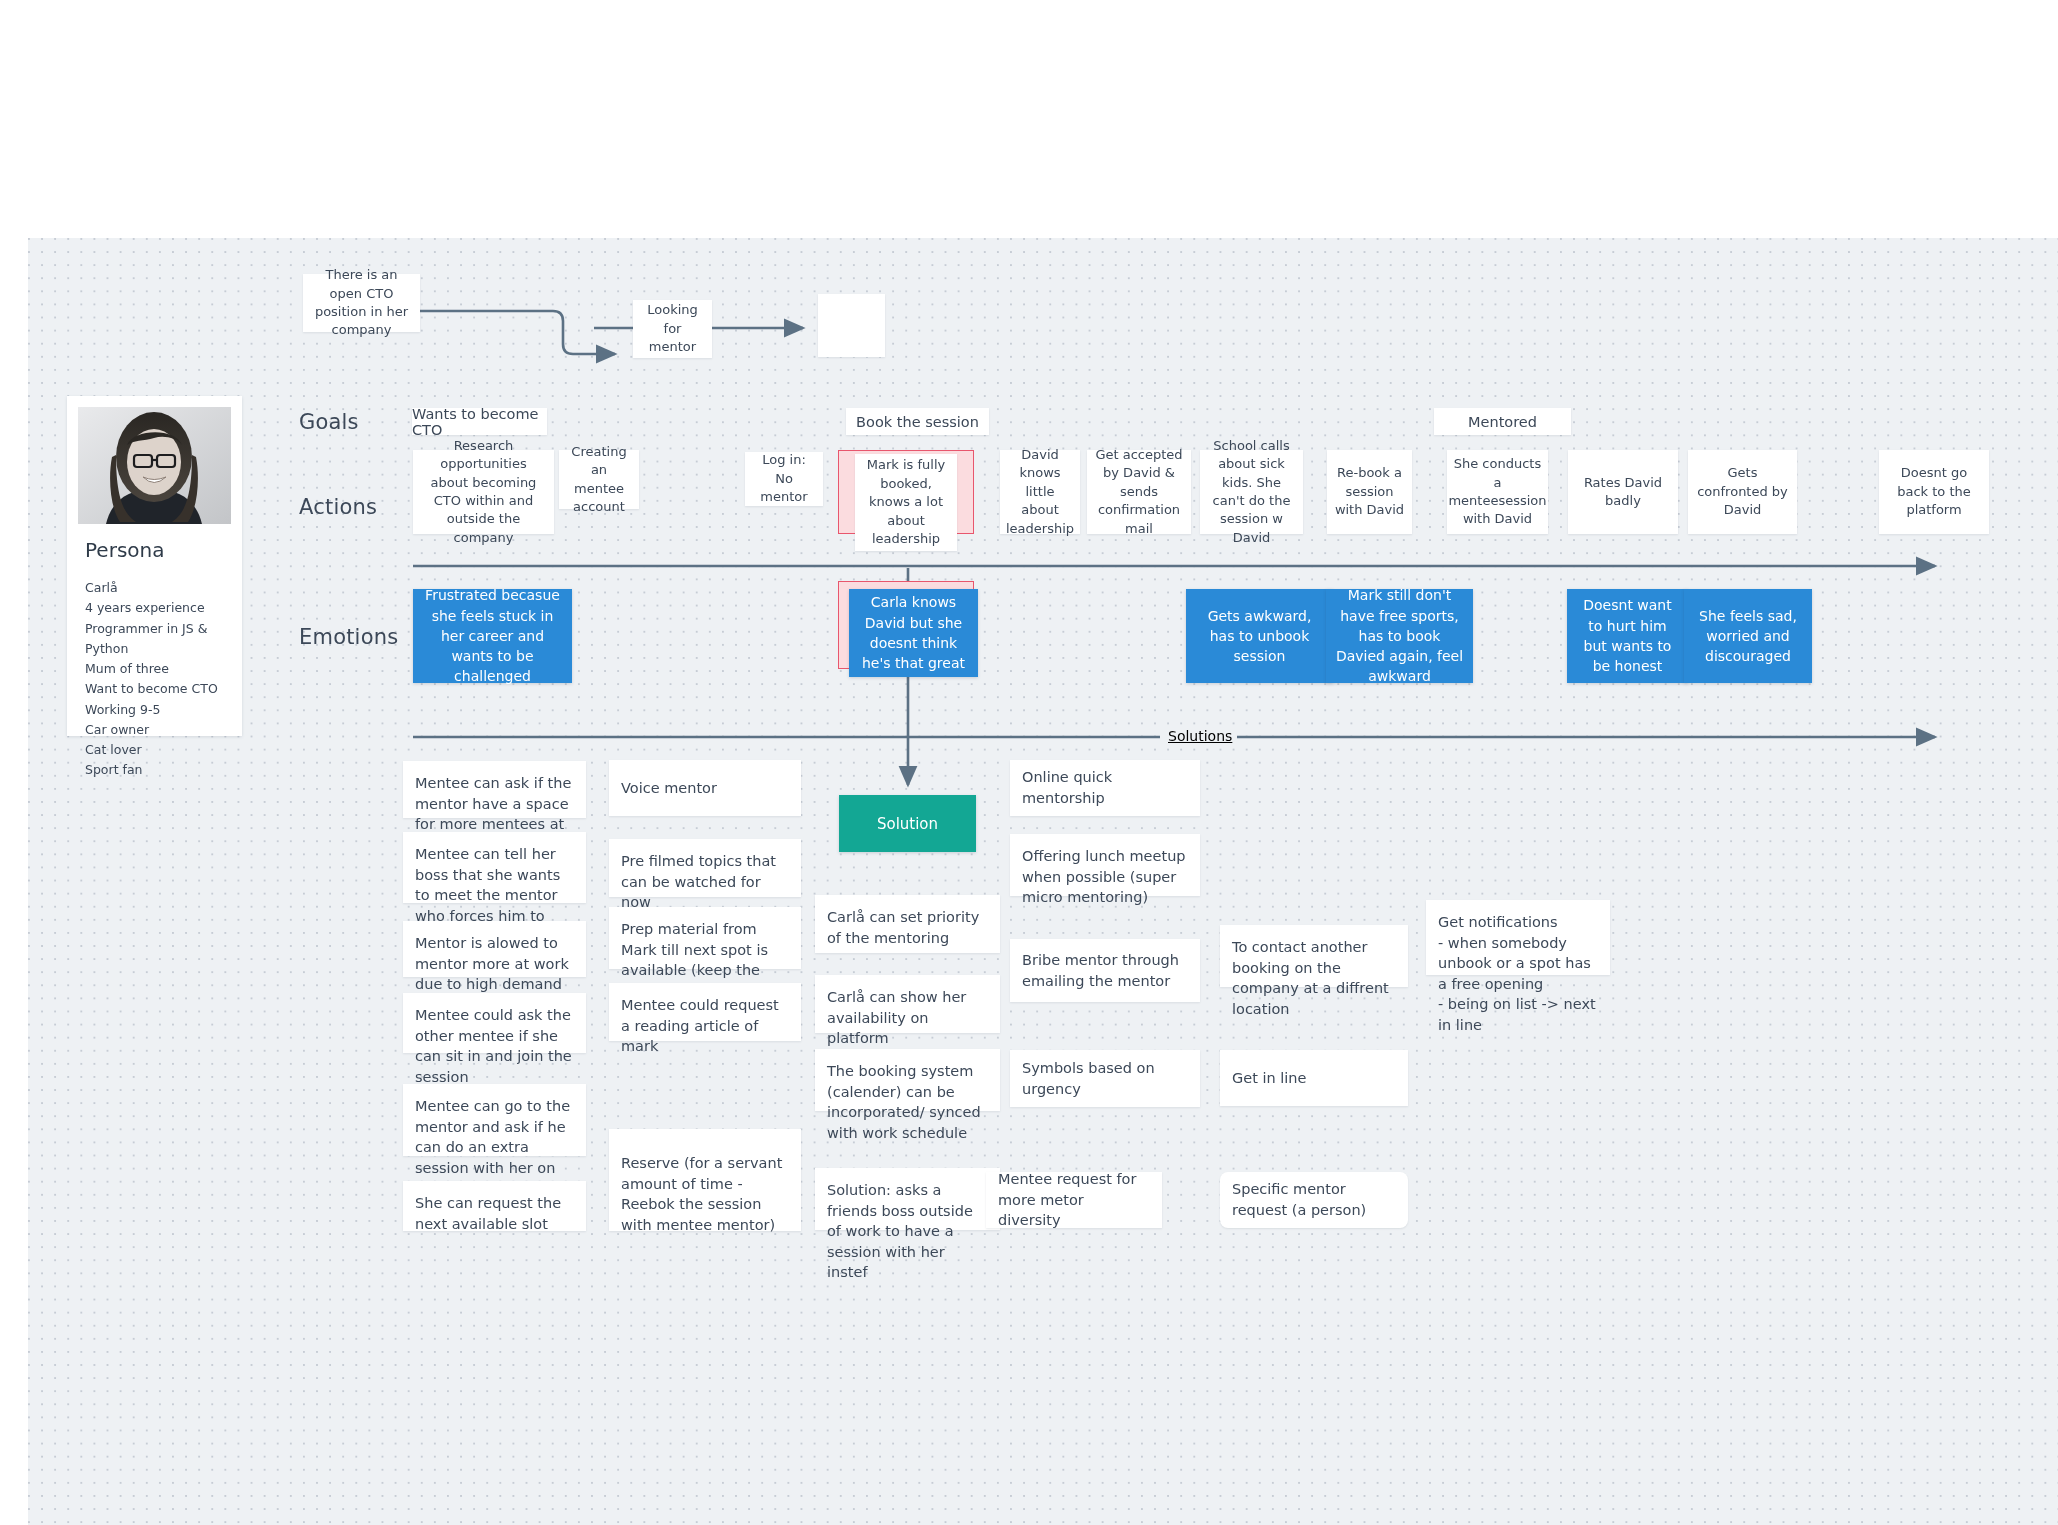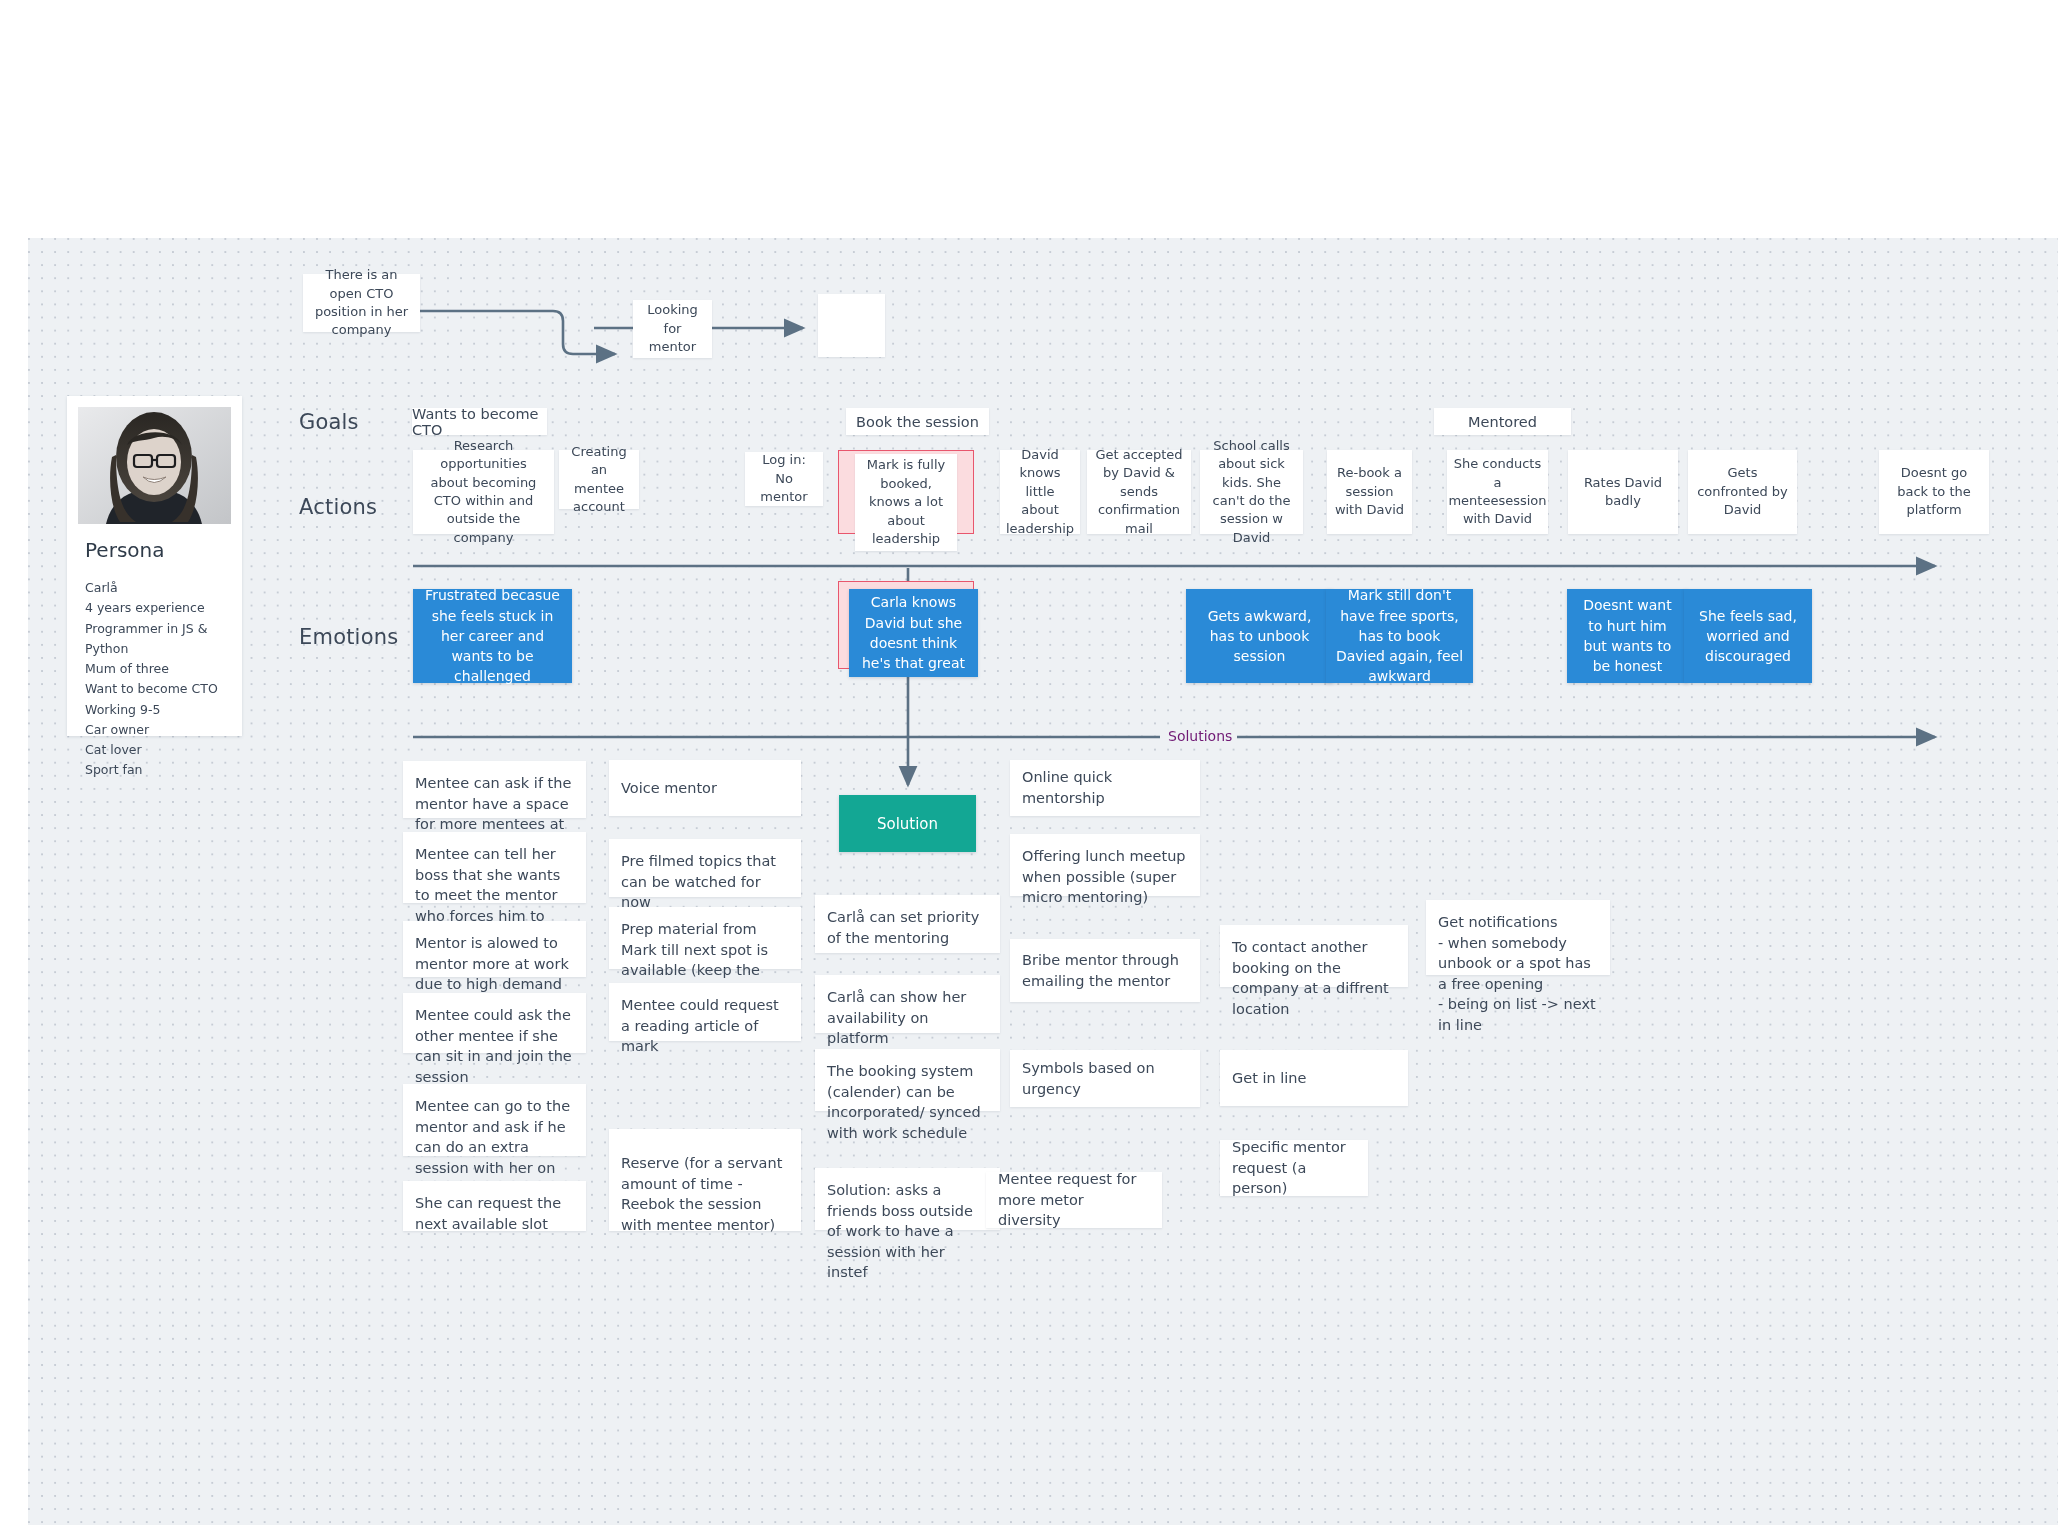--- a/index.html
+++ b/index.html
@@ -140,22 +140,23 @@
     left: 0; top: 0;
     width: 2058px;
     height: 1525px;
     pointer-events: none;
     overflow: visible;
   }
   .solutions-label {
     position: absolute;
     background: #eef1f4;
     font-size: 14px;
-    color: #701a75;
+    color: #000000;
     padding: 0 5px;
+    text-decoration: underline;
   }
 </style>
 </head>
 <body>
 
 <div id="board">
   <div id="canvas"></div>
 
   <svg class="deco" viewBox="0 0 2058 1525">
     <defs>
@@ -280,19 +281,19 @@
   <div class="card topleft" style="left:815px; top:1168px; width:185px; height:62px;">Solution: asks a friends boss outside of work to have a session with her instef</div>
 
   <div class="card left" style="left:1010px; top:760px; width:190px; height:56px;">Online quick mentorship</div>
   <div class="card topleft" style="left:1010px; top:834px; width:190px; height:62px;">Offering lunch meetup when possible (super micro mentoring)</div>
   <div class="card left" style="left:1010px; top:939px; width:190px; height:63px;">Bribe mentor through emailing the mentor</div>
   <div class="card left" style="left:1010px; top:1050px; width:190px; height:57px;">Symbols based on urgency</div>
   <div class="card left" style="left:986px; top:1172px; width:176px; height:56px;">Mentee request for more metor diversity</div>
 
   <div class="card topleft" style="left:1220px; top:925px; width:188px; height:62px;">To contact another booking on the company at a diffrent location</div>
   <div class="card left" style="left:1220px; top:1050px; width:188px; height:56px;">Get in line</div>
-  <div class="card left" style="left:1220px; top:1140px; width:148px; height:56px;">Specific mentor request (a person)</div>
+  <div class="card left" style="left:1220px; top:1172px; width:188px; height:56px;border-radius:8px;">Specific mentor request (a person)</div>
 
   <div class="card topleft" style="left:1426px; top:900px; width:184px; height:75px; white-space:pre-line;">Get notifications
 - when somebody unbook or a spot has a free opening
 - being on list -&gt; next in line</div>
 
 </div>
 
 </body></html>

